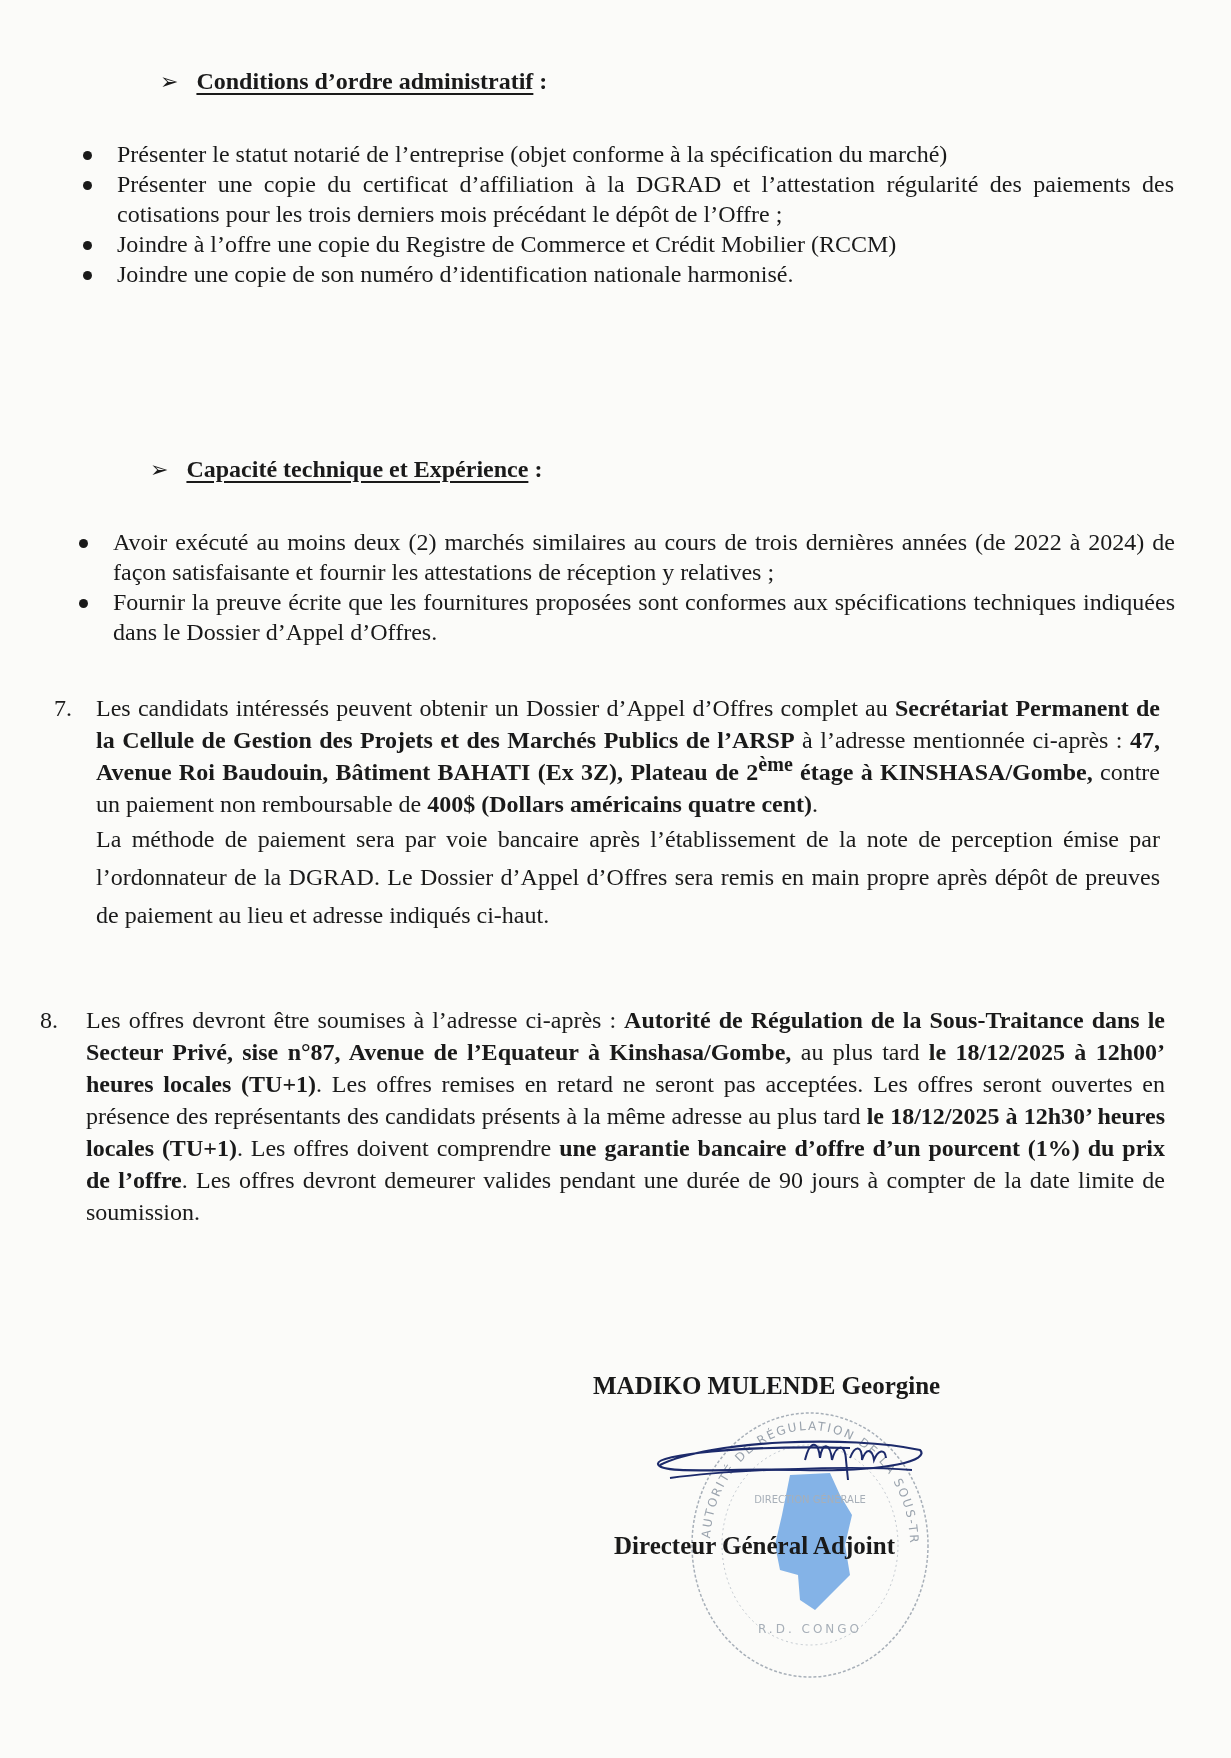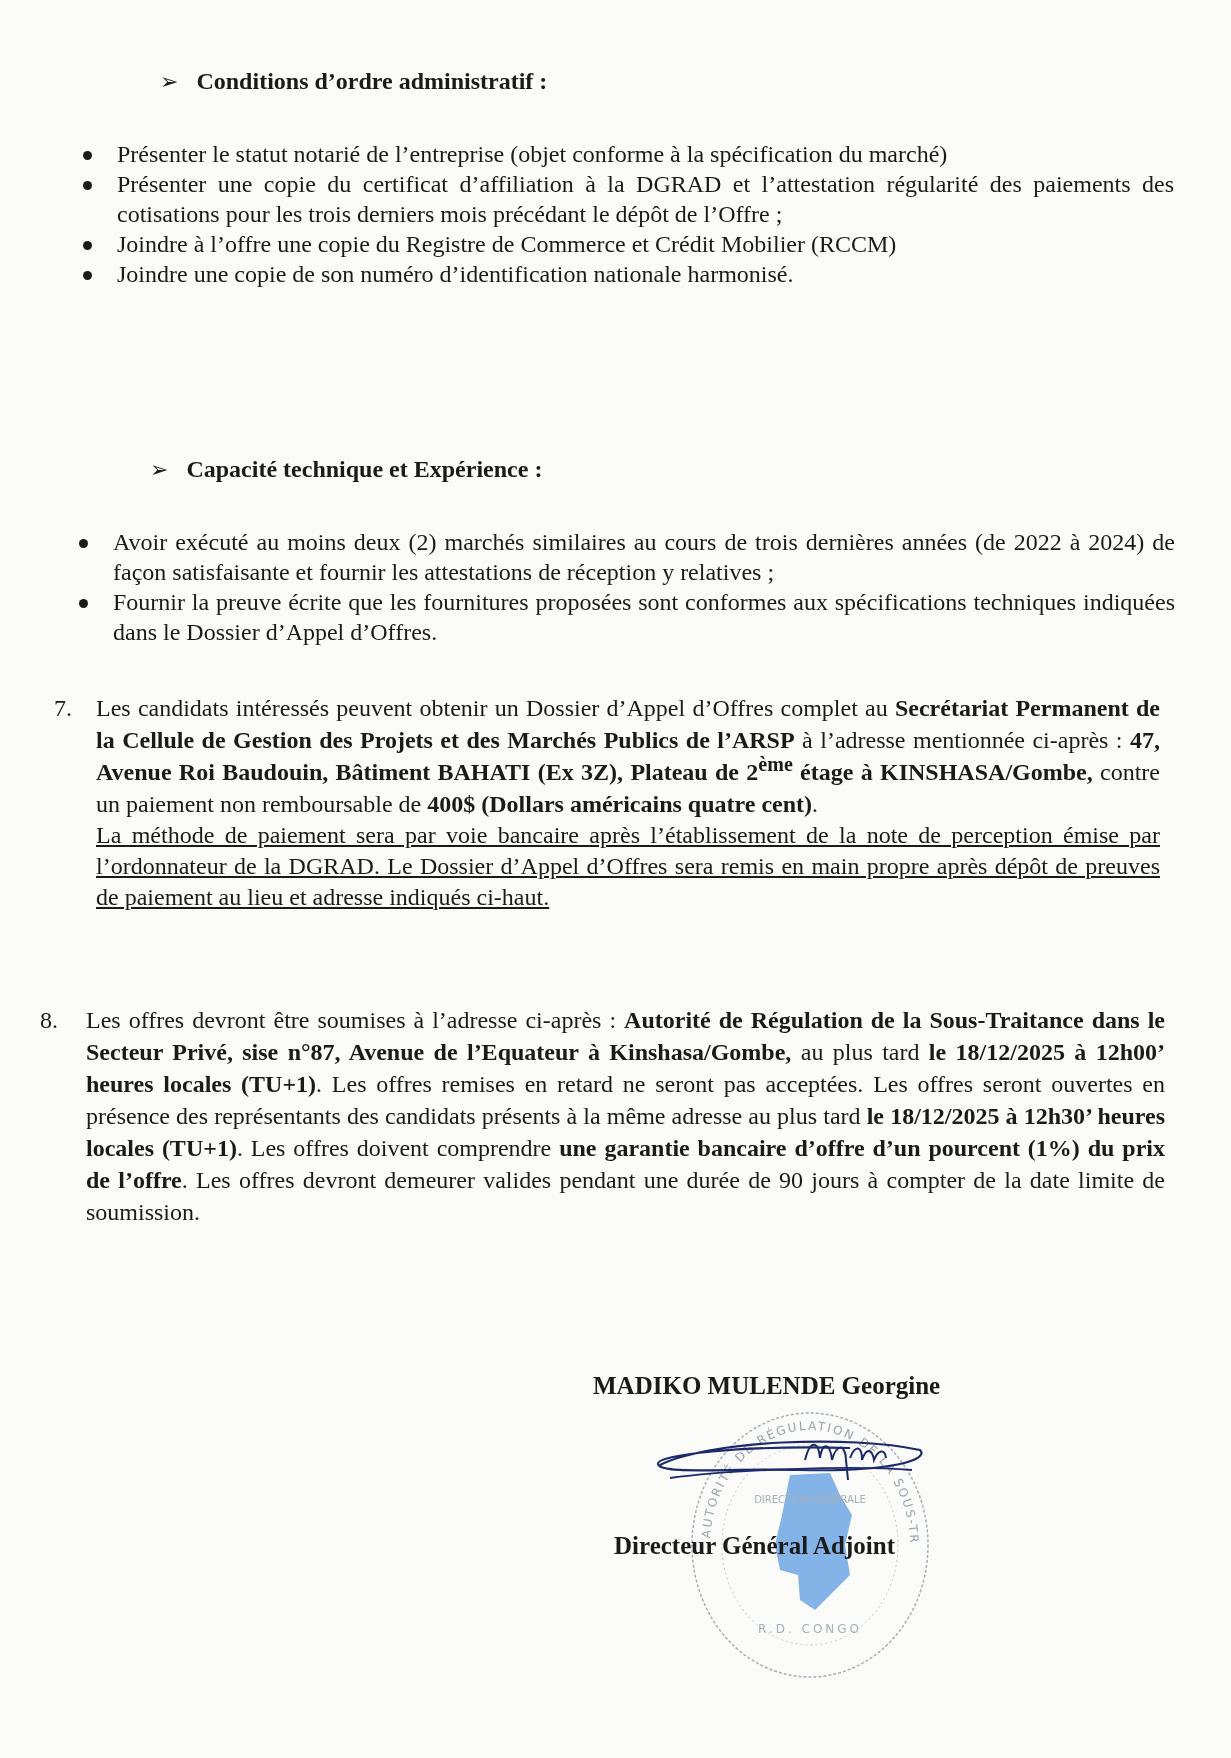--- a/index.html
+++ b/index.html
@@ -7,21 +7,21 @@
     width: 1231px; height: 1758px; position: relative; overflow: hidden;
     font-family: "Liberation Serif", "DejaVu Serif", serif;
     color: #1a1a1a;
   }
   .page { position: absolute; left: 0; top: 0; width: 1231px; height: 1758px; }
   .heading {
     position: absolute; font-size: 24px; font-weight: bold;
     display: flex; align-items: baseline;
   }
   .heading .arrow { font-size: 22px; margin-right: 18px; font-weight: normal; }
-  .heading .htext { text-decoration-thickness: 2px; text-underline-offset: 4px; }
+  .heading .htext { text-decoration: underline; text-decoration-thickness: 2px; text-underline-offset: 4px; }
   .heading .colon { margin-left: 6px; }
   ul.bullets {
     position: absolute; margin: 17px; padding: 0; list-style: none;
     font-size: 24px; line-height: 30px;
   }
   ul.bullets li { position: relative; padding-left: 38px; text-align: justify; }
   ul.bullets li .dot {
     position: absolute; left: 4px; top: 12px; width: 9px; height: 9px;
     border-radius: 50%; background: #1a1a1a;
   }
@@ -64,21 +64,21 @@
 
   <ul class="bullets" style="left:58px; top:510px; width:1100px;">
     <li><span class="dot"></span><span>Avoir exécuté au moins deux (2) marchés similaires au cours de trois dernières années (de 2022 à 2024) de façon satisfaisante et fournir les attestations de réception y relatives ;</span></li>
     <li><span class="dot"></span><span>Fournir la preuve écrite que les fournitures proposées sont conformes aux spécifications techniques indiquées dans le Dossier d’Appel d’Offres.</span></li>
   </ul>
 
   <div class="numbered" style="left:54px; top:692px; width:1106px;">
     <span class="num">7.</span>
     <div class="body">
       <p><span>Les candidats intéressés peuvent obtenir un Dossier d’Appel d’Offres complet au </span><b>Secrétariat Permanent de la Cellule de Gestion des Projets et des Marchés Publics de l’ARSP</b><span> à l’adresse mentionnée ci-après : </span><b><span>47, Avenue Roi Baudouin, Bâtiment BAHATI (Ex 3Z), Plateau de 2</span><sup>ème</sup><span> étage à KINSHASA/Gombe,</span></b><span> contre un paiement non remboursable de </span><b>400$ (Dollars américains quatre cent)</b><span>.</span></p>
-      <p style="line-height:31px;text-decoration:underline;">La méthode de paiement sera par voie bancaire après l’établissement de la note de perception émise par l’ordonnateur de la DGRAD. Le Dossier d’Appel d’Offres sera remis en main propre après dépôt de preuves de paiement au lieu et adresse indiqués ci-haut.</p>
+      <p style="line-height:38px;">La méthode de paiement sera par voie bancaire après l’établissement de la note de perception émise par l’ordonnateur de la DGRAD. Le Dossier d’Appel d’Offres sera remis en main propre après dépôt de preuves de paiement au lieu et adresse indiqués ci-haut.</p>
     </div>
   </div>
 
   <div class="numbered" style="left:40px; top:1004px; width:1125px;">
     <span class="num">8.</span>
     <div class="body" style="margin-left:46px;">
       <p><span>Les offres devront être soumises à l’adresse ci-après : </span><b>Autorité de Régulation de la Sous-Traitance dans le Secteur Privé, sise n°87, Avenue de l’Equateur à Kinshasa/Gombe,</b><span> au plus tard </span><b>le 18/12/2025 à 12h00’ heures locales (TU+1)</b><span>. Les offres remises en retard ne seront pas acceptées. Les offres seront ouvertes en présence des représentants des candidats présents à la même adresse au plus tard </span><b>le 18/12/2025 à 12h30’ heures locales (TU+1)</b><span>. Les offres doivent comprendre </span><b>une garantie bancaire d’offre d’un pourcent (1%) du prix de l’offre</b><span>. Les offres devront demeurer valides pendant une durée de 90 jours à compter de la date limite de soumission.</span></p>
     </div>
   </div>
 

